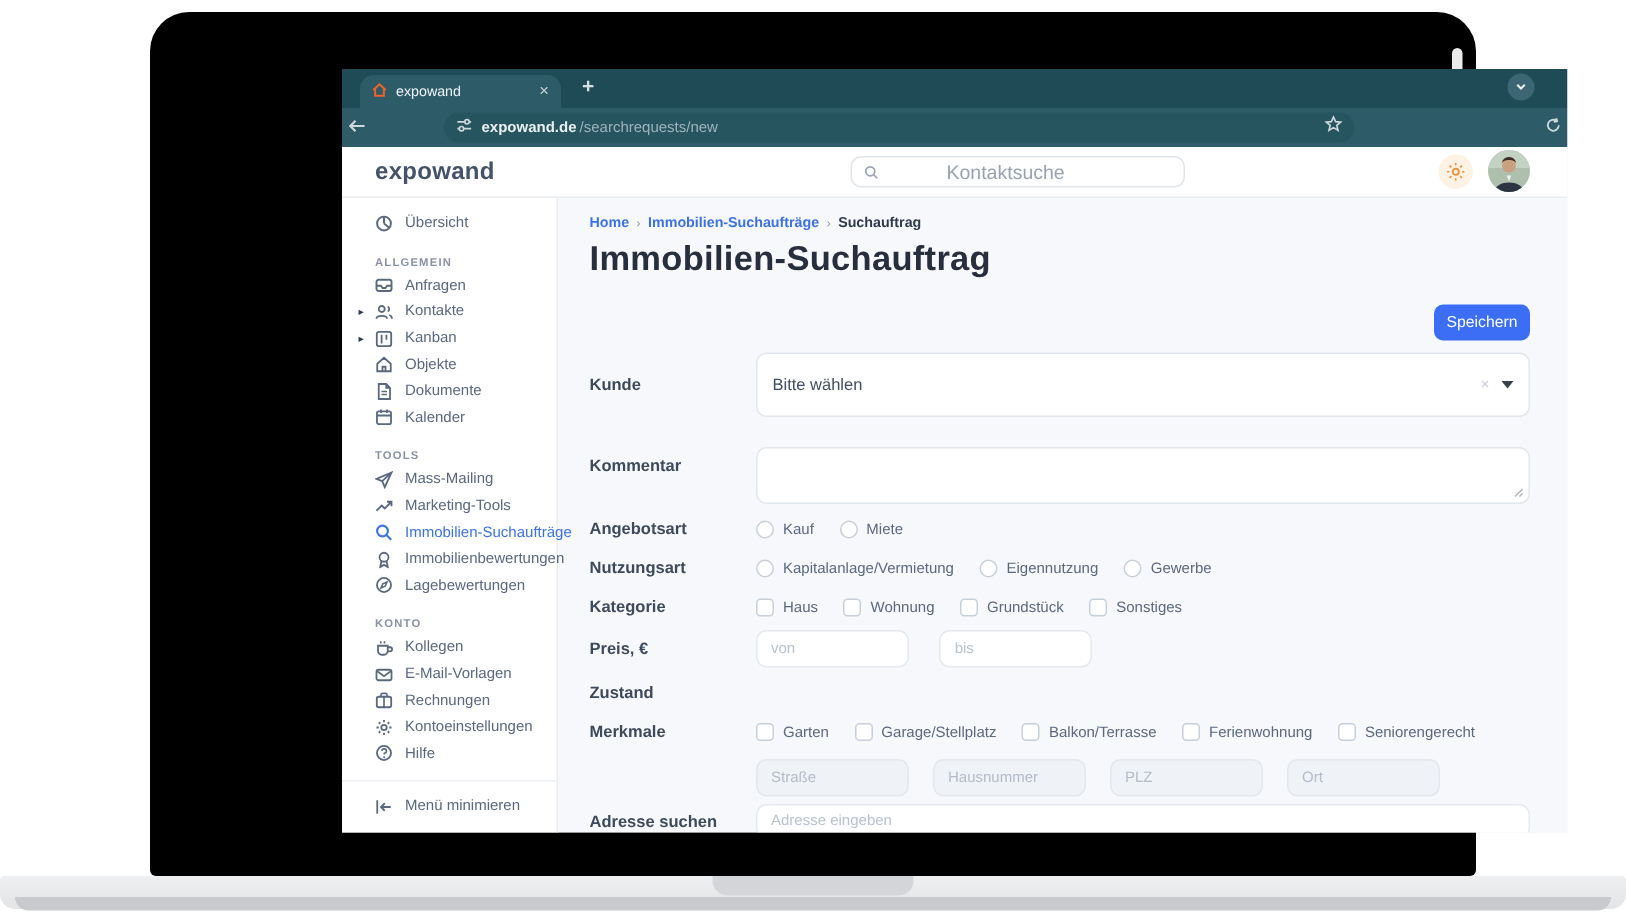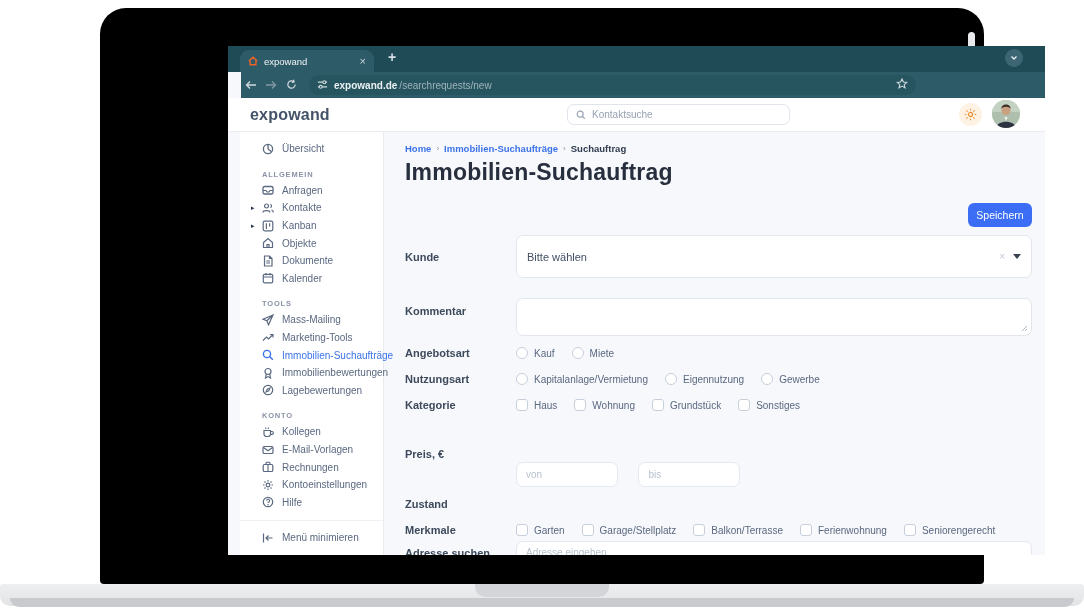--- a/index.html
+++ b/index.html
@@ -14,44 +14,44 @@
   .base-lip { position:absolute; left:10px; top:598px; width:1064px; height:9px; background:#c8cacd; border-radius:0 0 9px 9px; }
 
   
   .browser { position:absolute; left:128px; top:38px; width:817px; height:509px; overflow:hidden; background:#f7f8fb; }
   .tabstrip { position:absolute; left:0; top:0; width:817px; height:26px; background:#1f4b57; }
   .tab { position:absolute; left:12px; top:4px; width:134px; height:22px; background:#2e5b68; border-radius:9px 9px 0 0; display:flex; align-items:center; padding:0 8px; gap:6px; }
   .tab-title { color:#f0f4f6; font-size:9.5px; flex:1; white-space:nowrap; overflow:hidden; }
   .tab-close { color:#c9d4d9; font-size:11px; line-height:1; }
   .newtab { position:absolute; left:160px; top:3px; color:#d7dfe3; font-size:14px; font-weight:700; }
   .tabsearch { position:absolute; left:777px; top:3px; width:18px; height:18px; border-radius:50%; background:#3c6673; display:flex; align-items:center; justify-content:center; }
-  .toolbar { position:absolute; left:13px; top:26px; width:817px; height:26px; background:#2e5b68; display:flex; align-items:center; }
+  .toolbar { position:absolute; left:0; top:26px; width:817px; height:26px; background:#2e5b68; display:flex; align-items:center;justify-content:space-between; }
   .nav-ic { width:20px; text-align:center; color:#cfd9dd; }
   .nav-ic.dim { color:#7f99a1; }
   .omnibox { position:absolute; left:68px; top:3px; width:607px; height:20px; background:#26545f; border-radius:10px; display:flex; align-items:center; padding:0 8px; gap:6px; }
   .url-domain { color:#eaf0f2; font-size:10px; font-weight:700; }
   .url-path { color:#9fb4bb; font-size:10px; margin-left:-4px; }
   .omni-spacer { flex:1; }
   .ext-row { position:absolute; right:0; top:26px; height:26px; display:flex; align-items:center; gap:9px; padding-right:10px; }
   .pdf-ic { width:13px; height:13px; background:#e2241d; border-radius:3px; display:flex; align-items:center; justify-content:center; }
   .dark-ext { width:15px; height:15px; border-radius:50%; background:#13242c; display:flex; align-items:center; justify-content:center; }
   .tool-sep { width:1px; height:12px; background:#547a85; }
   .avatar-v { width:16px; height:16px; border-radius:50%; background:#e8612c; }
   .kebab { color:#cfd9dd; font-size:11px; letter-spacing:0; }
 
   
   .app { position:absolute; left:0; top:52px; width:817px; height:457px; background:#f7f8fb; }
   .appheader { position:absolute; left:0; top:0; width:817px; height:34px; background:#fff; border-bottom:1px solid #e9edf2; }
   .logo { position:absolute; left:22px; top:8px; font-size:16px; font-weight:600; color:#44536a; letter-spacing:.2px; }
   .ctc-search { position:absolute; left:339px; top:6px; width:223px; height:21px; border:1px solid #e0e5ec; border-radius:7px; background:#fff; display:flex; align-items:center; padding:0 8px; gap:6px; }
-  .ctc-search span { color:#98a2b3; font-size:10px; }
+  .ctc-search span { color:#98a2b3; font-size:13px;margin-left:39px; }
   .sun-wrap { position:absolute; left:731px; top:5px; width:23px; height:23px; border-radius:50%; background:#fdf2e4; display:flex; align-items:center; justify-content:center; }
   .hdr-avatar { position:absolute; left:764px; top:2px; width:28px; height:28px; border-radius:50%; overflow:hidden; }
 
-  .appbody { position:absolute; left:12px; top:34px; width:817px; height:423px; }
+  .appbody { position:absolute; left:0; top:34px; width:817px; height:423px; }
   .sidebar { position:absolute; left:0; top:0; width:144px; height:423px; background:#fff; border-right:1px solid #e9edf2; padding-top:8px; }
   .sd-item { position:relative; display:flex; align-items:center; height:17.6px; padding-left:22px; gap:8px; font-size:10px; color:#5a6880; white-space:nowrap; }
   .sd-item svg { flex:0 0 auto; }
   .sd-item.active { color:#3b72e8; }
   .sd-caret { position:absolute; left:11px; top:5px; font-size:7px; color:#2e3a4d; }
   .sd-title { padding-left:22px; margin-top:12px; height:12px; font-size:7.5px; letter-spacing:.8px; color:#8a93a6; font-weight:700; }
   .sd-divider { margin-top:9px; border-top:1px solid #edf0f4; }
   .sd-collapse { margin-top:8px; }
 
   .main { position:absolute; left:144px; top:0; width:673px; height:423px; padding:10px 25px 0 21px; overflow:hidden; }
@@ -78,21 +78,21 @@
 
   .opts { display:flex; align-items:center; gap:17px; flex-wrap:nowrap; }
   .opt { display:flex; align-items:center; gap:6px; font-size:10px; color:#5a6880; white-space:nowrap; }
   .radio { width:12px; height:12px; border-radius:50%; border:1.5px solid #c7cfdb; background:#fff; }
   .radio.sel { border:3.5px solid #2f6cf6; }
   .chk { width:12px; height:12px; border-radius:3px; border:1.5px solid #c7cfdb; background:#fff; }
 
   input { font-family:inherit; outline:none; }
   .inp { height:25px; border:1px solid #e4e8ef; border-radius:7px; background:#fff; padding:0 9px; font-size:10px; color:#414e63; }
   .inp::placeholder { color:#b9c2cf; }
-  .inp-sm { width:102px;margin-top:42px; }
+  .inp-sm { width:102px; }
   .inp-gap { margin-left:16px; }
   .inp-wide { width:100%; height:23px; }
   .addr-grid { display:flex; gap:16px; }
   .inp-gray { background:#eff2f6; border:1px solid #e3e7ee; }
   .inp-gray::placeholder { color:#b3bbc9; }
 
   .mt-kunde{margin-top:8px} .mt-komm{margin-top:20px} .mt-ang{margin-top:11px}
   .mt-nutz{margin-top:14px} .mt-kat{margin-top:14px} .mt-preis{margin-top:9px}
   .mt-zust{margin-top:11px} .mt-merk{margin-top:14px} .mt-adr{margin-top:5px}
   .mt-a1{margin-top:12px} .mt-a2{margin-top:10px}
@@ -477,37 +477,37 @@
                     <span class="chk"></span>
                     <span>Ferienwohnung</span>
                   </label>
                 <label class="opt">
                     <span class="chk"></span>
                     <span>Seniorengerecht</span>
                   </label>
               </div>
             </div>
 
-            <div class="frow mt-adr">
-              <span class="flabel">Adresse suchen</span>
-              <div class="fctrl">
-                <input class="inp inp-wide" placeholder="Adresse eingeben" style="">
-              </div>
-            </div>
-
             <div class="frow mt-a1">
               <span class="flabel"></span>
               <div class="fctrl addr-grid">
                 <input class="inp inp-sm inp-gray" disabled="" placeholder="Straße" style="">
                 <input class="inp inp-sm inp-gray" disabled="" placeholder="Hausnummer" style="">
                 <input class="inp inp-sm inp-gray" disabled="" placeholder="PLZ" style="">
                 <input class="inp inp-sm inp-gray" disabled="" placeholder="Ort" style="">
               </div>
             </div>
 
+            <div class="frow mt-adr">
+              <span class="flabel">Adresse suchen</span>
+              <div class="fctrl">
+                <input class="inp inp-wide" placeholder="Adresse eingeben" style="">
+              </div>
+            </div>
+
             <div class="frow mt-a2">
               <span class="flabel"></span>
               <div class="fctrl addr-grid">
                 <input class="inp inp-sm inp-gray" disabled="" style="">
                 <input class="inp inp-sm inp-gray" disabled="" style="">
               </div>
             </div>
           </main>
         </div>
       </div>

